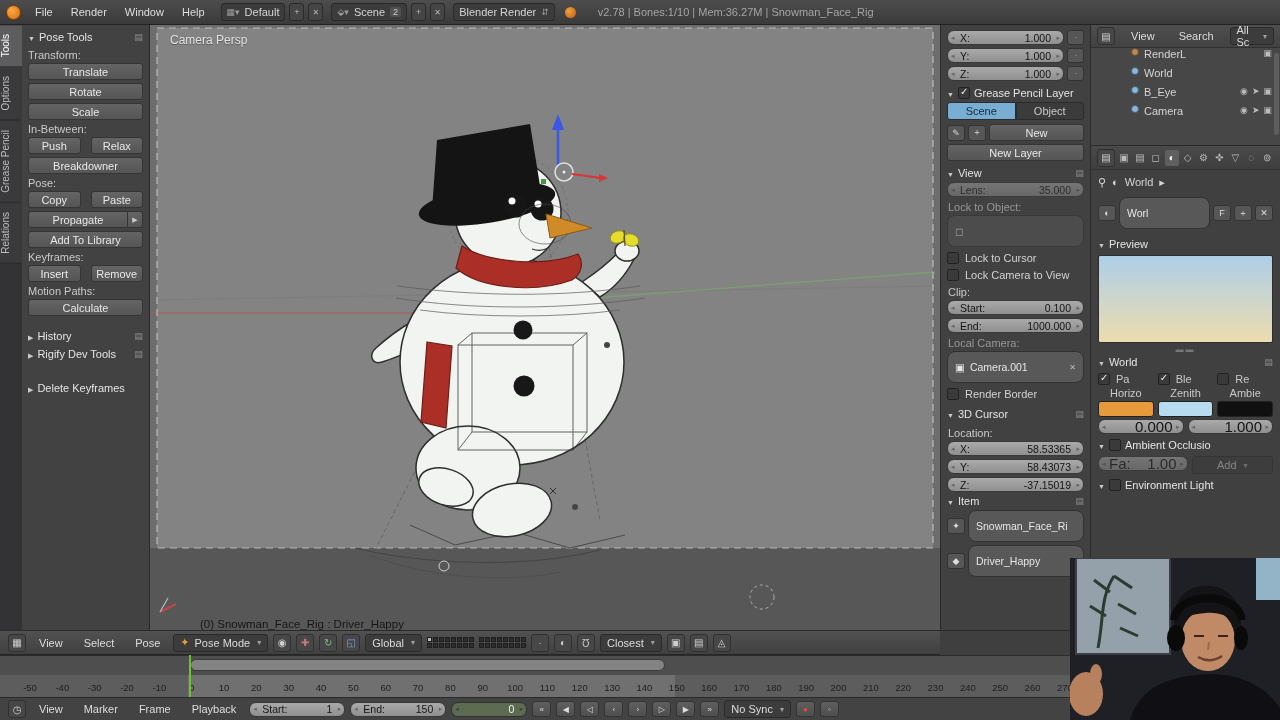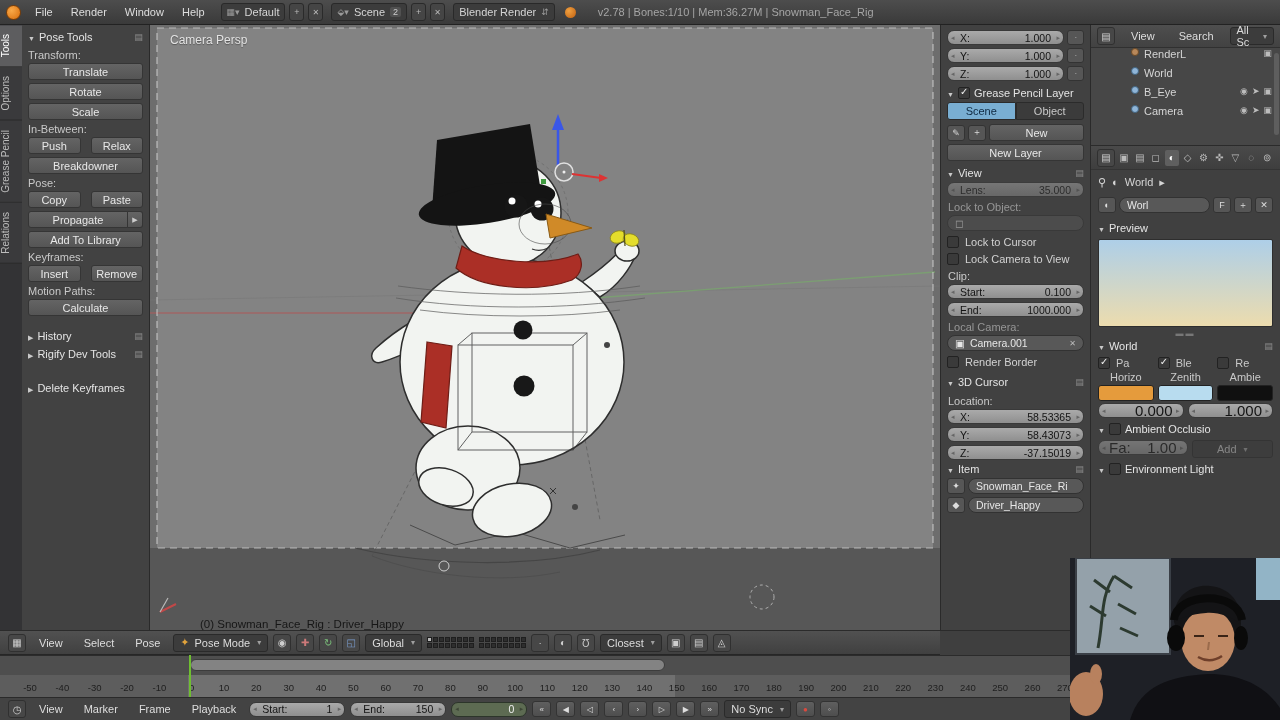--- a/index.html
+++ b/index.html
@@ -95,21 +95,21 @@
   .lockbtn::before{content:"∙";}
   .tabs2{display:flex;margin-bottom:4px;}
   .tab{flex:1;height:18px;display:flex;align-items:center;justify-content:center;background:#3b3b3b;
        border:1px solid #2b2b2b;color:#c9c9c9;}
   .tab:first-child{border-radius:3px 0 0 3px;}
   .tab:last-child{border-radius:0 3px 3px 0;}
   .tab.active{color:#0f2940;}
   .checkrow{display:flex;gap:6px;align-items:center;margin:5px 0;color:#d2d2d2;}
   .cb{width:12px;height:12px;background:#3a3a3a;border:1px solid #222;border-radius:2px;position:relative;flex:none;}
   .cb.on::after{content:"✓";position:absolute;left:1px;top:-2px;color:#f0f0f0;font-size:10px;}
-  .tf{height:16px;border-radius:8px;background:#585858;border:1px solid #323232;color:#e6e6e6;
+  .tf{height:32px;border-radius:8px;background:#585858;border:1px solid #323232;color:#e6e6e6;
       display:flex;align-items:center;gap:5px;padding:0 7px;font-size:10.5px;flex:1;}
   .tf .x{margin-left:auto;color:#bbb;font-size:8px;}
   .dis{opacity:.5;}
   .plabel{color:#c9c9c9;margin:4px 1px 2px;}
   .plabel.gray{color:#969696;}
 
   
   .rightfill{position:absolute;left:940px;top:630px;width:340px;height:25px;background:#3f3f3f;border-top:1px solid #2b2b2b;}
   .outliner{position:absolute;left:1090px;top:25px;width:190px;height:120px;background:#474747;border-left:1px solid #2a2a2a;}
   .ol-head{display:flex;align-items:center;gap:8px;height:23px;background:linear-gradient(#4e4e4e,#424242);

